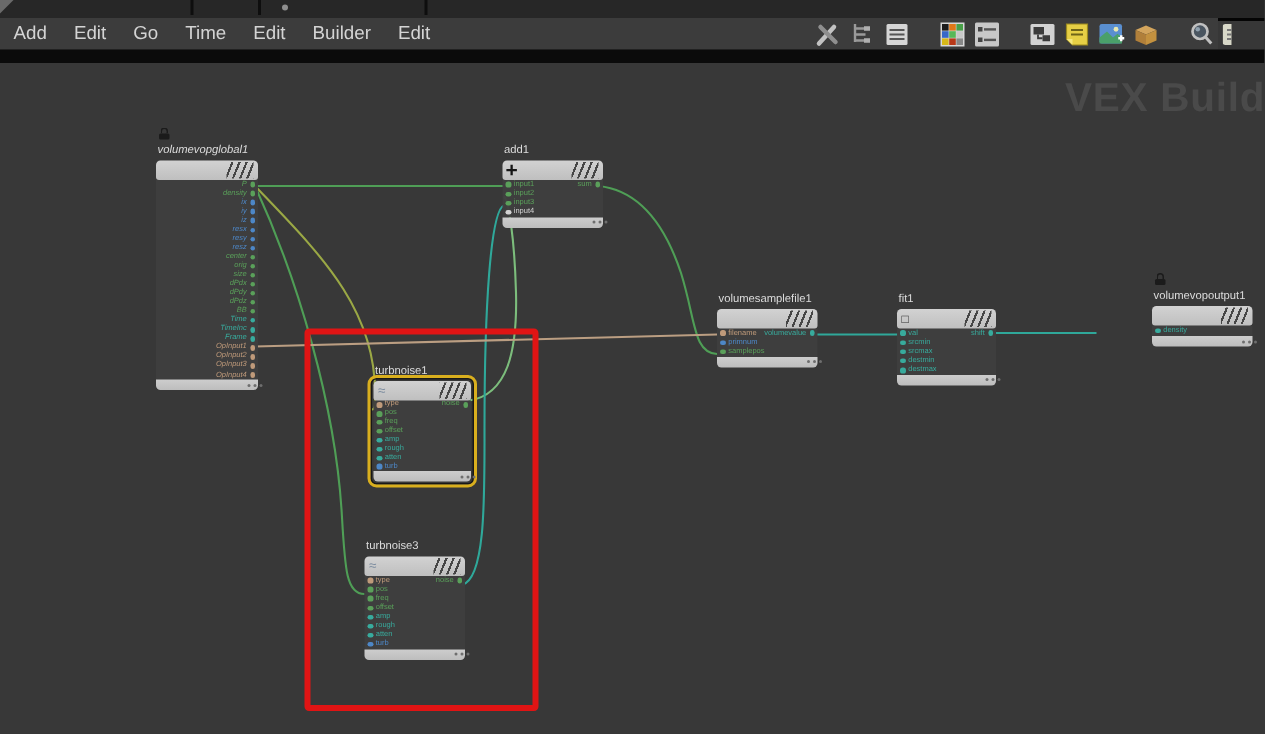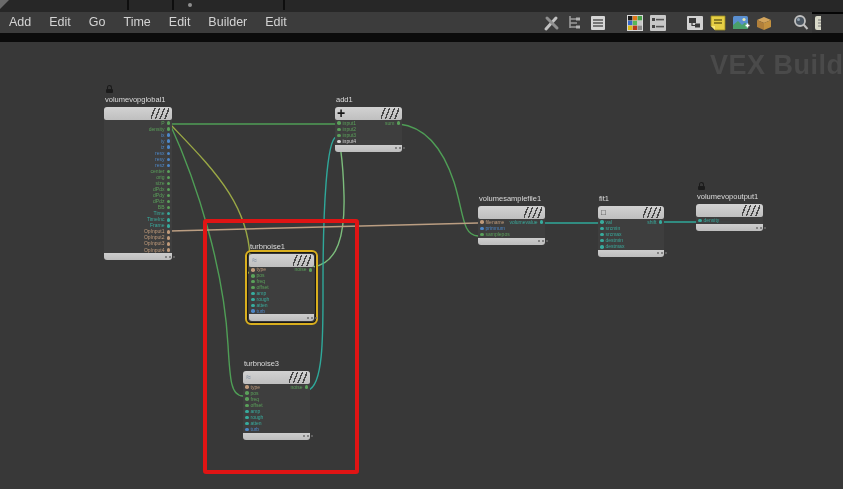--- a/index.html
+++ b/index.html
@@ -172,21 +172,21 @@
     <path d="M170,124 C212,168 252,206 250,266 C250,271 250,273 248,273" stroke="#9aa845" stroke-width="1.4" class="wire"></path>
     <path d="M170,124 C198,185 224,270 228,345 C230,380 231,396 243,396" stroke="#4f9e56" stroke-width="1.4" class="wire"></path>
     <path d="M313,267 C338,263 345,235 344,195 C343,158 339,134 336,131" stroke="#7cbd7c" stroke-width="1.4" class="wire"></path>
     <path d="M308,390 C324,386 323,330 323,285 C323,205 327,140 336,137" stroke="#2fa89a" stroke-width="1.4" class="wire"></path>
     <path d="M399,124 C428,127 444,152 454,182 C464,214 462,235 478,236" stroke="#4f9e56" stroke-width="1.4" class="wire"></path>
     <path d="M170,231 L478,223" stroke="#bb9e82" stroke-width="1.4" class="wire"></path>
     <path d="M543,223 L599,223" stroke="#2fa89a" stroke-width="1.4" class="wire"></path>
     <path d="M662,222 L731,222" stroke="#2fa89a" stroke-width="1.4" class="wire"></path>
   </svg>
 <div id="nodes">
-    <div class="node" style="left: 104px; top: 107px; width: 68px;">
+    <div class="node" style="left: 104px; top: 107px; width: 68px; font-style: italic;">
       <div class="node-lock">
         <div class="shackle"></div>
         <div class="lockbody"></div>
       </div>
       <div class="node-title">volumevopglobal1</div>
       <div class="node-header">
         <div class="slashes"></div>
       </div>
       <div class="node-body">
         <div class="row" style="height: 6.05px;">
@@ -589,21 +589,21 @@
           <span class="port">
             <span class="dot" style="background: rgb(56, 171, 157);"></span>
             <span style="color: rgb(56, 171, 157);">destmax</span>
           </span>
         </div>
       </div>
       <div class="node-footer">
         <div class="footer-dots"></div>
       </div>
     </div>
-    <div class="node" style="left: 696px; top: 204px; width: 67px;">
+    <div class="node" style="left: 768px; top: 204px; width: 67px;">
       <div class="node-lock">
         <div class="shackle"></div>
         <div class="lockbody"></div>
       </div>
       <div class="node-title">volumevopoutput1</div>
       <div class="node-header">
         <div class="slashes"></div>
       </div>
       <div class="node-body">
         <div class="row" style="height: 7px;">

